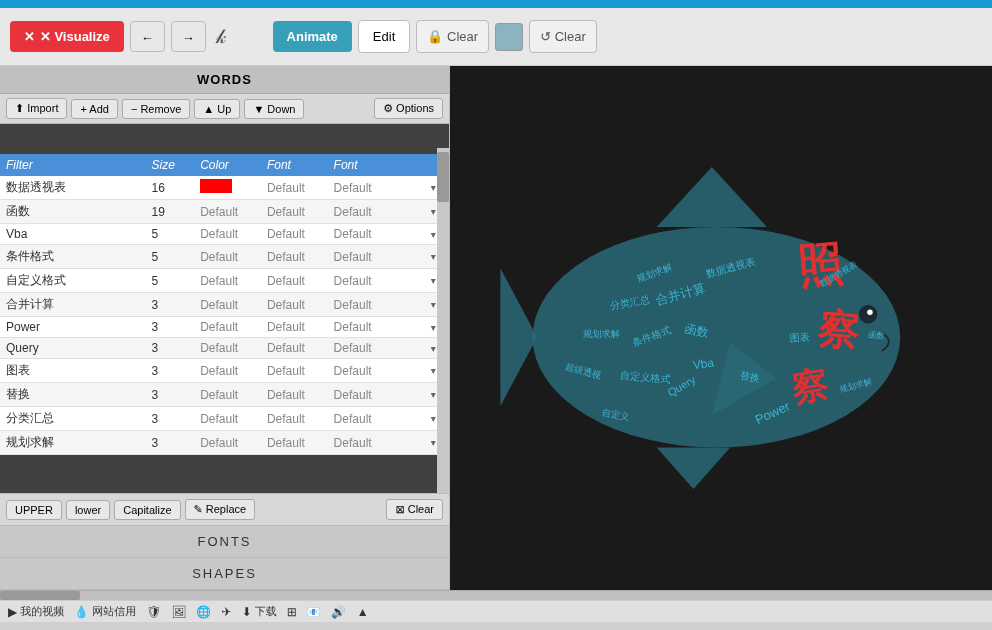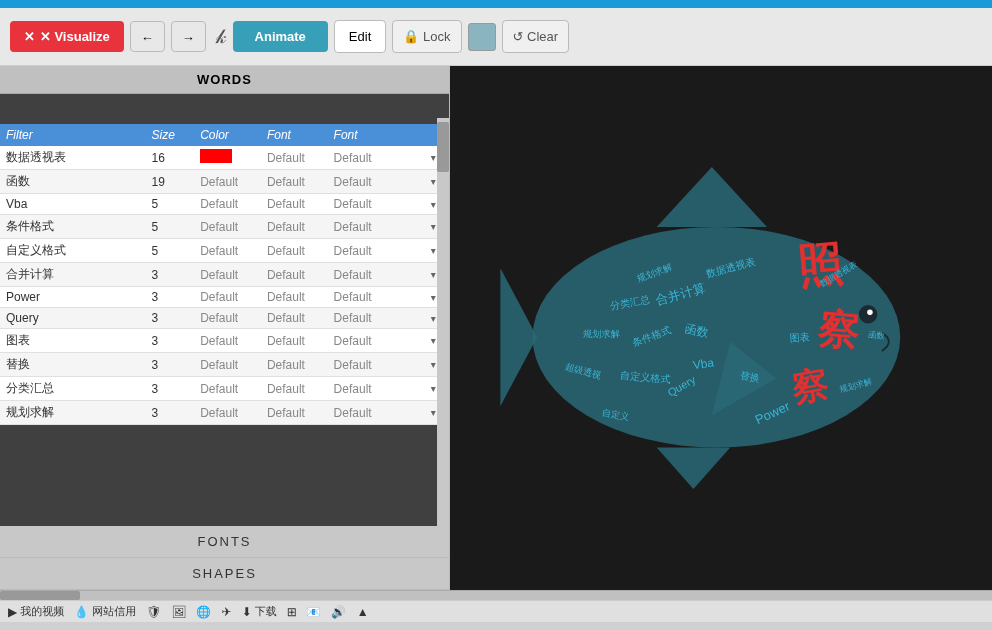--- a/index.html
+++ b/index.html
@@ -49,25 +49,26 @@
       padding: 7px 10px;
       border-radius: 4px;
       cursor: pointer;
       font-size: 13px;
     }
 
     .animate-btn {
       background: #37a0b8;
       color: white;
       border: none;
-      padding: 8px 22px;
+      padding: 8px 14px;
       border-radius: 4px;
       cursor: pointer;
       font-size: 13px;
       font-weight: bold;
+      margin-left: 40px;
     }
 
     .edit-btn {
       background: white;
       border: 1px solid #bbb;
       padding: 8px 14px;
       border-radius: 4px;
       cursor: pointer;
       font-size: 13px;
     }
@@ -324,30 +325,38 @@
   <div class="toolbar">
     <button class="visualize-btn">
       <span>✕</span>
       <span>✕ Visualize</span>
     </button>
     <button class="toolbar-btn">←</button>
     <button class="toolbar-btn">→</button>
     <span style="font-size:20px; color:#555; margin-left:4px; cursor:default;">𝓀</span>
     <button class="animate-btn">Animate</button>
     <button class="edit-btn">Edit</button>
-    <button class="lock-btn">🔒 Lock</button>
+    <button class="lock-btn">🔒 Clear</button>
     <div class="color-swatch"></div>
     <button class="reset-btn">↺ Clear</button>
   </div>
 
   <div class="content-area">
 
     <div class="left-panel">
       <div class="words-header">WORDS</div>
 
+      <div class="words-toolbar">
+        <button class="words-toolbar-btn">⬆ Import</button>
+        <button class="words-toolbar-btn">+ Add</button>
+        <button class="words-toolbar-btn">− Remove</button>
+        <button class="words-toolbar-btn">▲ Up</button>
+        <button class="words-toolbar-btn">▼ Down</button>
+        <button class="options-btn">⚙ Options</button>
+      </div>
 
       <div class="table-container">
         <table class="words-table">
           <thead>
             <tr>
               <th><em>Filter</em></th>
               <th>Size</th>
               <th>Color</th>
               <th>Font</th>
               <th>Font</th>
@@ -451,20 +460,27 @@
                 <td style="color: rgb(136, 136, 136);">Default</td>
                 <td style="color: rgb(102, 102, 102); font-size: 10px;">▾</td>
               </tr>
             </tbody>
         </table>
         <div style="position:absolute;right:0;top:24px;width:12px;height:calc(100% - 24px);background:#c8c8c8;">
           <div style="width:12px;height:50px;background:#999;border-radius:2px;margin-top:4px;"></div>
         </div>
       </div>
 
+      <div class="bottom-toolbar">
+        <button class="case-btn">UPPER</button>
+        <button class="case-btn">lower</button>
+        <button class="case-btn">Capitalize</button>
+        <button class="replace-btn">✎ Replace</button>
+        <button class="clear-btn">⊠ Clear</button>
+      </div>
 
       <div class="section-header">FONTS</div>
       <div class="section-header">SHAPES</div>
     </div>
 
     <div class="right-panel">
       <svg class="word-cloud-svg" viewBox="0 0 540 570" preserveAspectRatio="xMidYMid meet">
 
         <defs>
           <clipPath id="fishClip">

